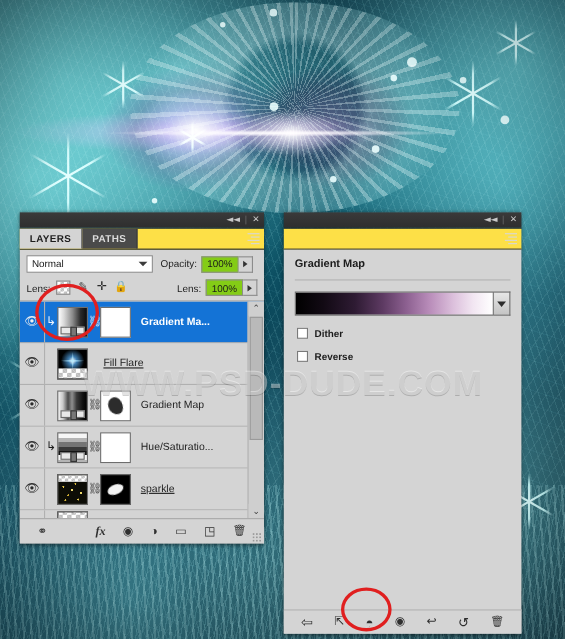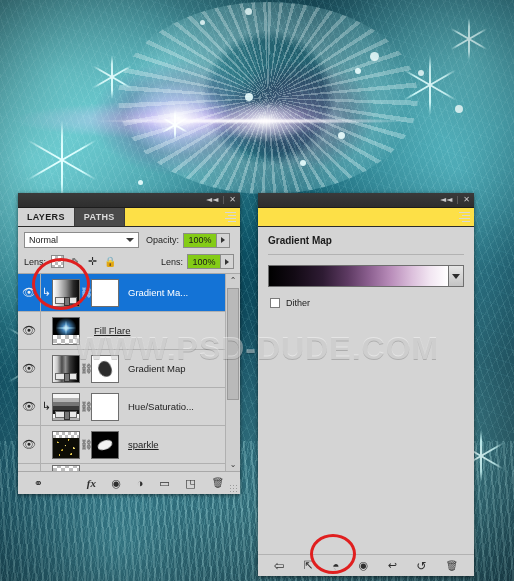--- a/index.html
+++ b/index.html
@@ -176,21 +176,21 @@
       radial-gradient(circle at 25% 88%, #d6b63c 0 0.8px, transparent 1px),
       radial-gradient(circle at 48% 52%, #f0da72 0 0.8px, transparent 1px);}
   .link-icon{width:11px;text-align:center;font-size:10px;color:#2b2b2b;line-height:1;flex:0 0 auto;}
   .layer-row.selected .link-icon{color:#eef5ff;}
   .mask-thumb{width:28px;height:28px;border:1px solid #6e6e6e;background:#fff;box-sizing:border-box;position:relative;overflow:hidden;flex:0 0 auto;}
   .mask-thumb.black{background:#000;}
   .mask-thumb .blob{position:absolute;left:50%;top:50%;transform:translate(-50%,-50%) rotate(-14deg);
     width:13px;height:16px;background:#2c2c2c;border-radius:52% 48% 40% 60%/46% 56% 44% 54%;filter:blur(0.4px);}
   .mask-thumb.black .blob{background:#f2f2f2;width:15px;height:9px;border-radius:55% 45% 60% 40%/60% 40% 60% 40%;}
   .layer-name{font-size:9.5px;color:#1d1d1d;margin-left:9px;white-space:nowrap;}
-  .layer-row.selected .layer-name{color:#ffffff;font-weight:normal;}
+  .layer-row.selected .layer-name{color:#ffffff;font-weight:bold;}
   .layer-name.linked{text-decoration:underline;}
   .layer-row.partial{height:14px;border-bottom:none;}
 
   .lp-scrollbar{position:absolute;right:0;top:0;width:14px;height:100%;background:#cfcfcf;border-left:1px solid #b0b0b0;cursor:pointer;}
   .sb-arrow{height:13px;display:flex;align-items:center;justify-content:center;font-size:8px;color:#3a3a3a;cursor:pointer;background:#cfcfcf;}
   .sb-arrow.bottom{position:absolute;bottom:0;left:0;right:0;}
   .sb-thumb{position:absolute;left:1px;right:1px;top:14px;height:110px;background:#b9b9b9;border:1px solid #9a9a9a;cursor:grab;}
 
   .lp-footer{
     height:22px;background:#d4d4d4;border-top:1px solid #a8a8a8;
@@ -209,21 +209,21 @@
   .grad-swatch{
     flex:1;height:22px;border:1px solid #6f6f6f;box-sizing:border-box;cursor:pointer;
     background:linear-gradient(to right,#000000 0%,#120a14 14%,#2e1b33 30%,#5d3a62 44%,#8c6090 56%,#b98dba 68%,#dcc0dc 80%,#f2e6f2 90%,#ffffff 100%);
   }
   .grad-caret{
     width:15px;height:22px;background:linear-gradient(to bottom,#e6e6e6,#c4c4c4);
     border:1px solid #6f6f6f;border-left:none;box-sizing:border-box;
     display:flex;align-items:center;justify-content:center;cursor:pointer;
   }
   .grad-caret:after{content:"";width:0;height:0;border-left:4px solid transparent;border-right:4px solid transparent;border-top:5px solid #2b2b2b;}
-  .chk-row{display:flex;align-items:flex-start;padding:11px 0 0 12px;cursor:pointer;}
+  .chk-row{display:flex;align-items:flex-start;padding:11px 0 0 12px;cursor:pointer;font-weight:bold;}
   .chk-box{width:10px;height:10px;background:#fff;border:1px solid #7a7a7a;box-sizing:border-box;margin-right:6px;}
   .chk-label{font-size:9px;color:#1c1c1c;}
   .adj-footer{
     position:absolute;left:0;right:0;bottom:0;height:22px;background:#d4d4d4;
     border-top:1px solid #b2b2b2;display:flex;align-items:center;justify-content:space-around;padding:0 6px;box-sizing:border-box;
   }
 
   
   .anno-circle{
     position:absolute;border:3px solid #e01f1f;border-radius:50%;
@@ -468,20 +468,24 @@
 
     <div class="grad-row">
       <div class="grad-swatch"></div>
       <div class="grad-caret"></div>
     </div>
 
     <div class="chk-row">
       <span class="chk-box"></span>
       <span class="chk-label">Dither</span>
     </div>
+    <div class="chk-row">
+      <span class="chk-box"></span>
+      <span class="chk-label">Reverse</span>
+    </div>
 
     <div class="adj-footer">
       <span class="fbtn" style="font-size:13px;">⇦</span>
       <span class="fbtn">⇱</span>
       <span class="fbtn" style="font-size:12px;">◓</span>
       <span class="fbtn">◉</span>
       <span class="fbtn">↩</span>
       <span class="fbtn" style="font-size:12px;">↺</span>
       <span class="fbtn" style="font-size:10px;">🗑</span>
     </div>

